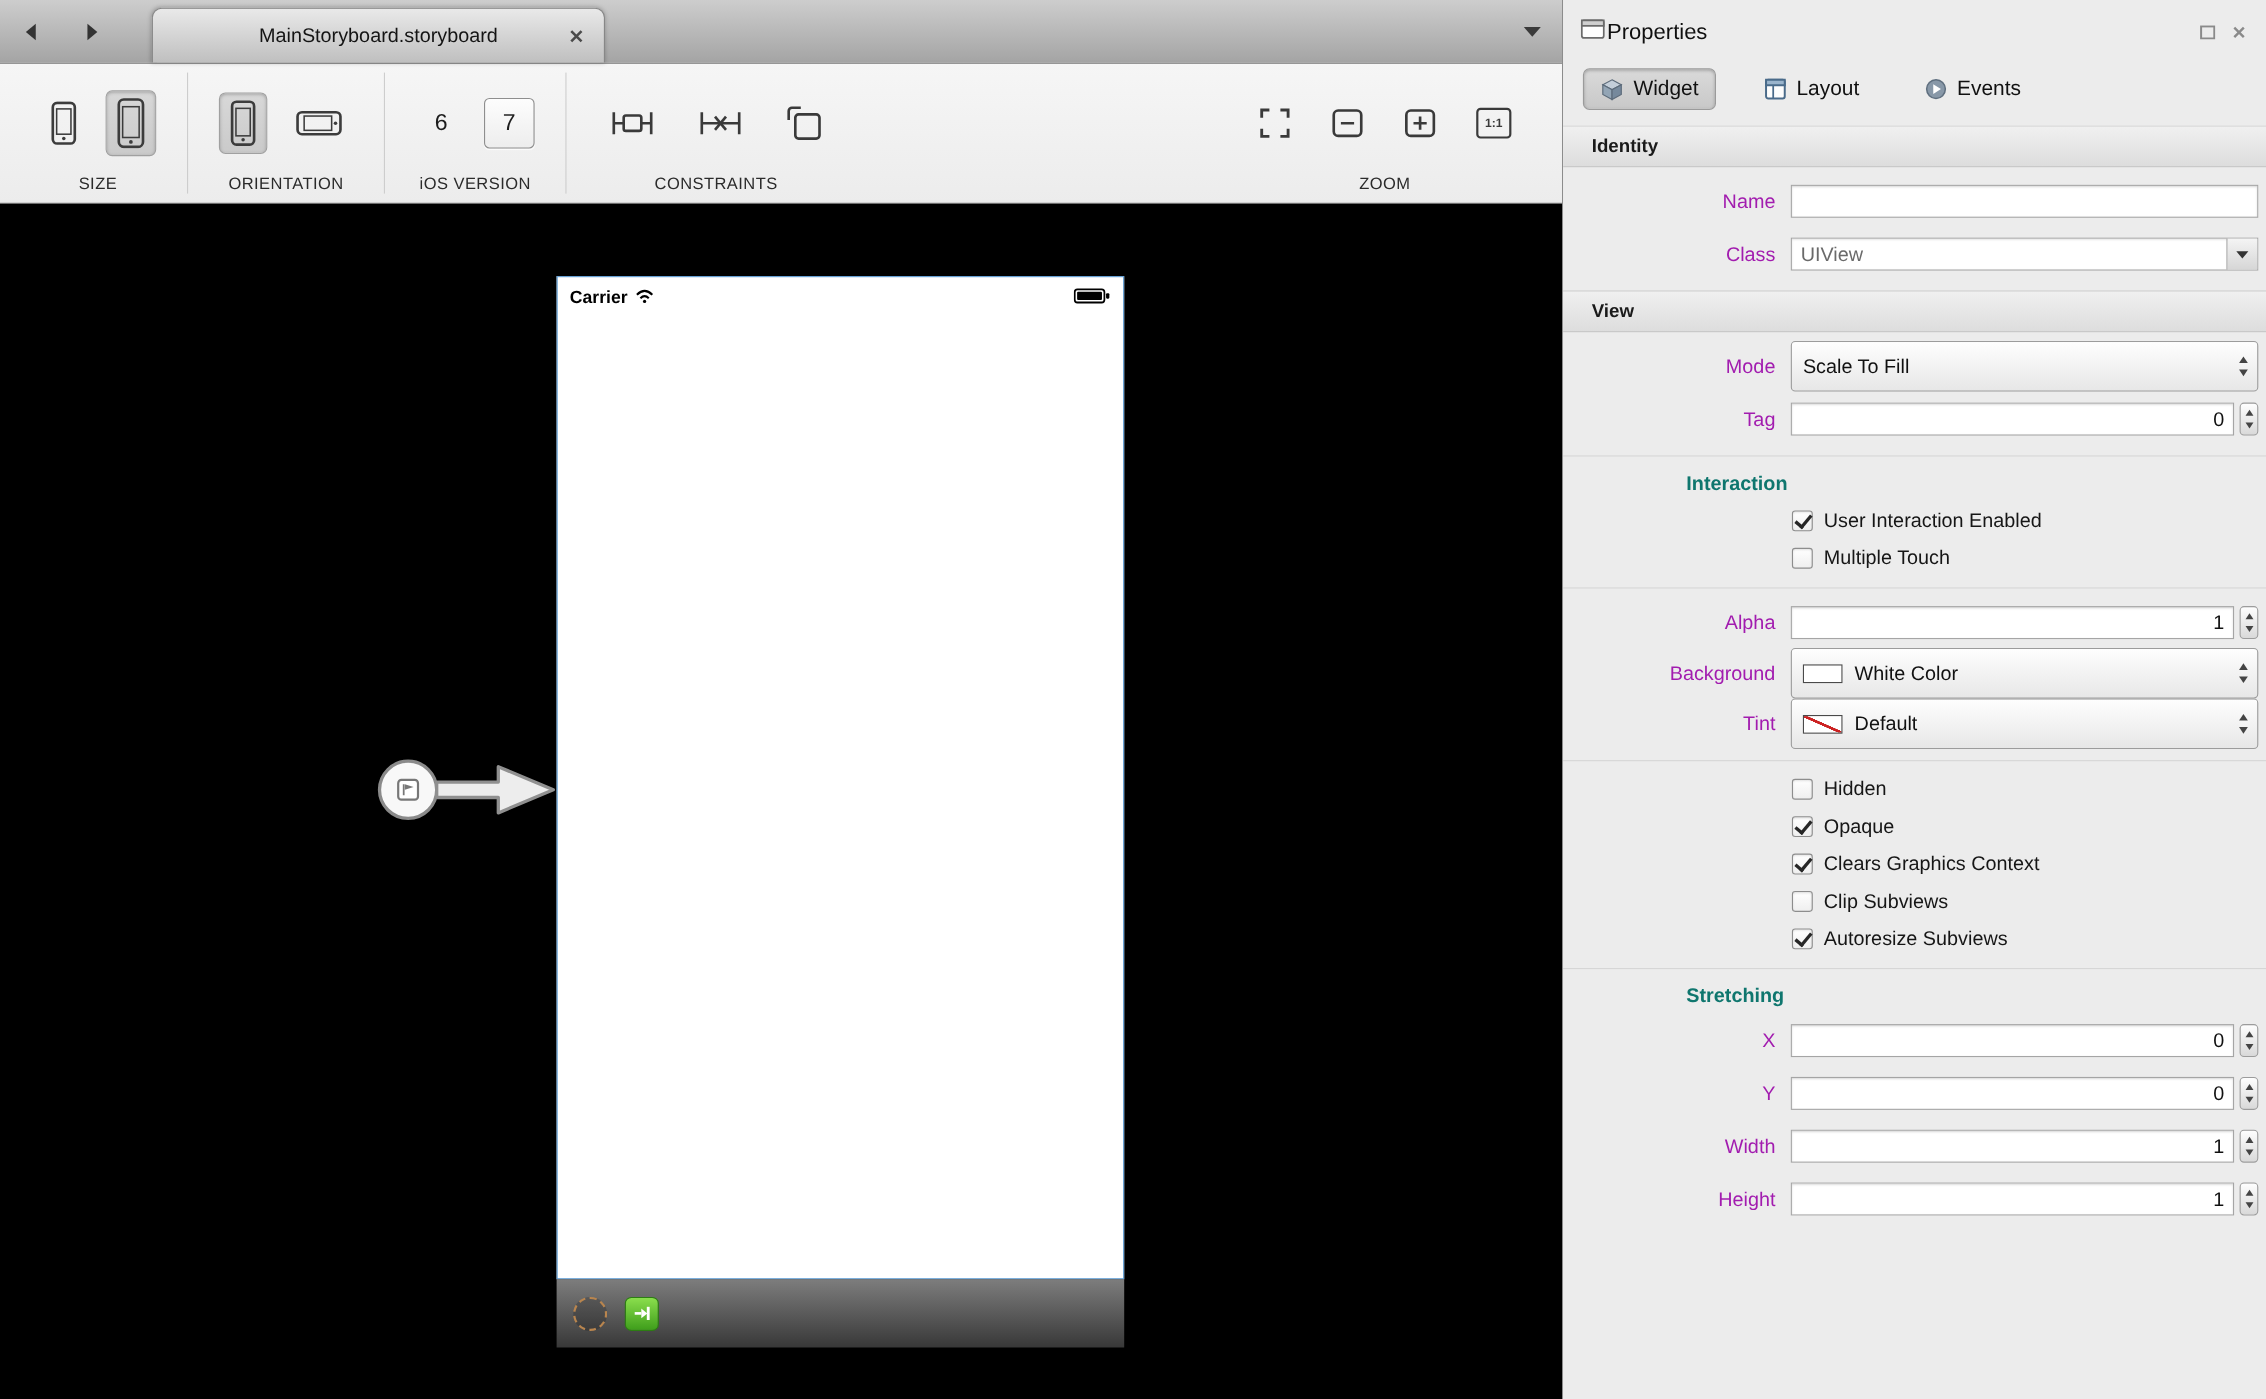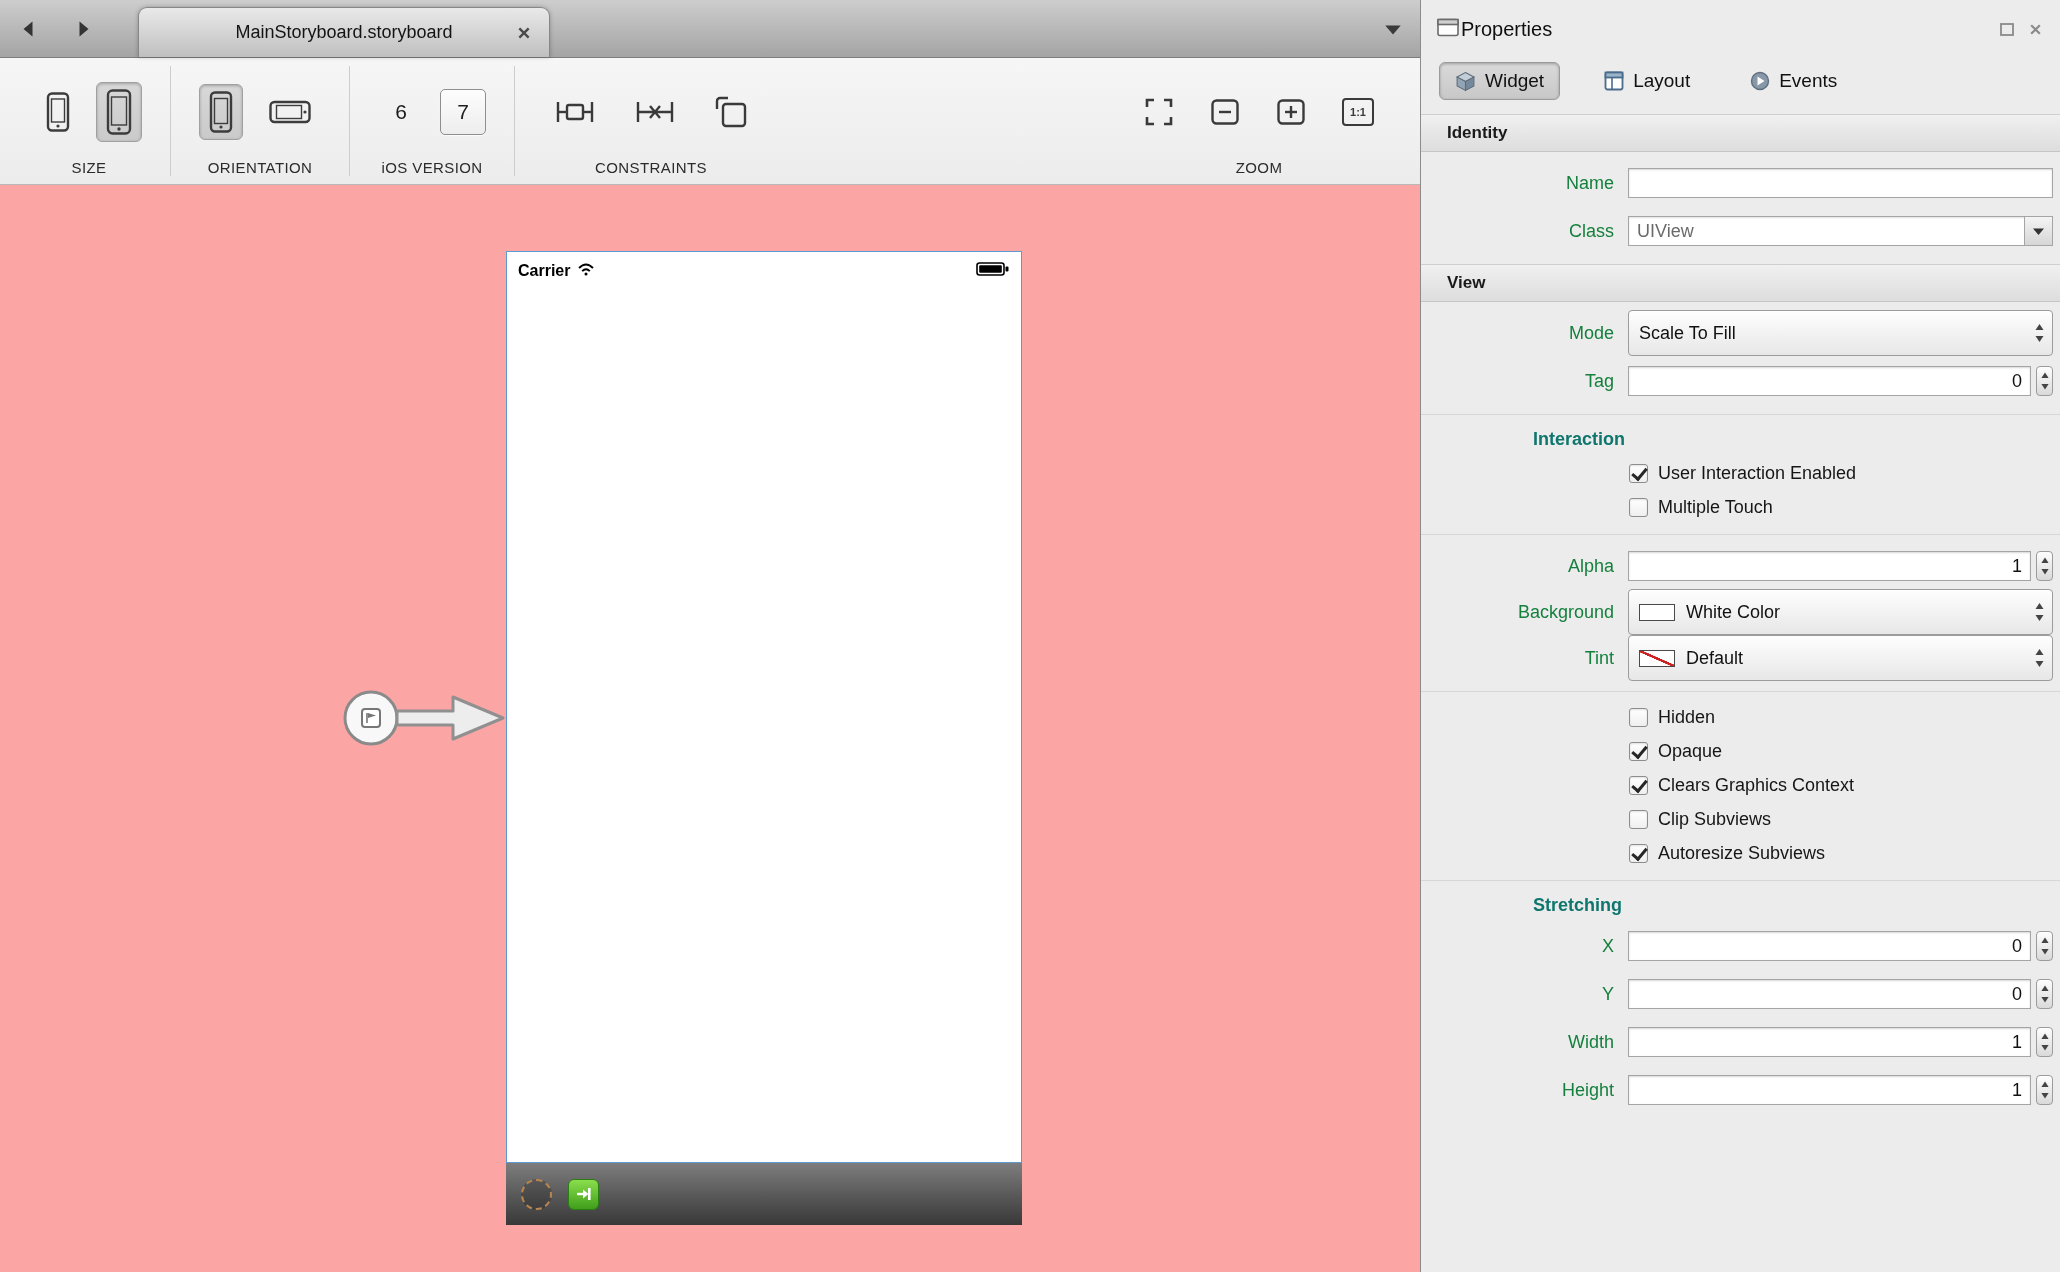--- a/index.html
+++ b/index.html
@@ -27,21 +27,21 @@
   .tb-sep { width:1px; background:#cdcdcd; margin:8px 0; }
   .tb-spacer { flex:1; }
   .tb-btn { display:flex; align-items:center; justify-content:center; padding:6px 9px; border:1px solid transparent; border-radius:6px; }
   .tb-btn.selected { background:linear-gradient(#d8d8d8,#cacaca); border-color:#a0a0a0; box-shadow:inset 0 1px 3px rgba(0,0,0,0.25); }
   .ver-btn { min-width:46px; height:46px; display:flex; align-items:center; justify-content:center; font-size:21px; color:#1d1d1d; border:1px solid transparent; border-radius:5px; }
   .ver-btn.selected { background:linear-gradient(#fdfdfd,#ededed); border-color:#8e8e8e; box-shadow:0 1px 1px rgba(255,255,255,0.8); }
   .zoom-actual { width:32px; height:28px; border:2px solid #3a3a3a; border-radius:4px; display:flex; align-items:center; justify-content:center; }
   .zoom-actual span { font-size:11px; font-weight:bold; color:#3a3a3a; }
 
   
-  .canvas { flex:1; position:relative; background:#fca5a5; overflow:hidden;padding-left:40px; }
+  .canvas { flex:1; position:relative; background:#000000; overflow:hidden;padding-left:40px; }
   .phone { position:absolute; left:506px; top:66px; width:516px; }
   .phone-screen { height:912px; background:#fff; border:1px solid #5b9ad2; display:flex; flex-direction:column; }
   .status-bar { height:38px; display:flex; align-items:center; padding:0 11px; gap:7px; }
   .carrier { font-size:16px; font-weight:bold; color:#000; }
   .status-spacer { flex:1; }
   .phone-dock { height:62px; background:linear-gradient(#7d7d7d,#383838); display:flex; align-items:center; padding:0 15px; gap:16px; }
   .dock-circle { width:31px; height:31px; border-radius:50%; border:2px dashed #b9854e; background:rgba(0,0,0,0.18); }
   .dock-exit { width:31px; height:31px; border-radius:6px; background:linear-gradient(#8ade4d,#3f9e1b); border:1px solid #2c7d12; display:flex; align-items:center; justify-content:center; }
   .entry-arrow { position:absolute; left:335px; top:497px; width:175px; height:72px; }
 
@@ -56,21 +56,21 @@
   .ptab { display:flex; align-items:center; gap:9px; font-size:19px; color:#111; padding:7px 15px; border:1px solid transparent; border-radius:6px; }
   .ptab.selected { background:linear-gradient(#dadada,#c8c8c8); border-color:#9b9b9b; box-shadow:inset 0 1px 3px rgba(0,0,0,0.28); }
   .ptab-icon { display:flex; align-items:center; }
 
   .props-body { flex:1; overflow:hidden; }
   .section-header { height:38px; line-height:36px; background:linear-gradient(#f0f0f0,#dddddd); border-top:1px solid #cfcfcf; border-bottom:1px solid #c6c6c6; font-weight:bold; font-size:17px; padding-left:26px; color:#1a1a1a; }
   .section-rows { padding:7px 0 9px; }
   .group { border-top:1px solid #d6d6d6; padding:8px 0 10px; }
 
   .prop-row { display:flex; align-items:center; height:48px; padding-right:7px; }
-  .prop-label { flex:0 0 207px; text-align:right; padding-right:14px; font-size:18px; color:#15803d; }
+  .prop-label { flex:0 0 207px; text-align:right; padding-right:14px; font-size:18px; color:#a21caf; }
   .text-field { flex:1; height:30px; border:1px solid #a5a5a5; background:#fff; box-shadow:inset 0 1px 2px rgba(0,0,0,0.16); font:18px "Liberation Sans",sans-serif; padding:0 8px; color:#111; min-width:0; }
   .text-field.num { text-align:right; }
   .stepper { flex:0 0 17px; height:30px; margin-left:5px; border:1px solid #9c9c9c; border-radius:4px; background:linear-gradient(#fefefe,#d9d9d9); display:flex; align-items:center; justify-content:center; }
 
   .popup { flex:1; height:46px; border:1px solid #9c9c9c; border-radius:4px; background:linear-gradient(#fefefe,#e7e7e7); display:flex; align-items:center; padding:0 4px 0 10px; min-width:0; }
   .popup-label { flex:1; font-size:18px; color:#111; }
   .popup-arrows { width:18px; height:26px; display:flex; align-items:center; justify-content:center; }
   .swatch { width:36px; height:17px; border:1px solid #4a4a4a; background:#fff; margin-right:11px; flex:0 0 36px; }
   .swatch.tint { background:linear-gradient(to top right, rgba(0,0,0,0) 45%, #c22 46%, #c22 54%, rgba(0,0,0,0) 55%), #fff; }
 

